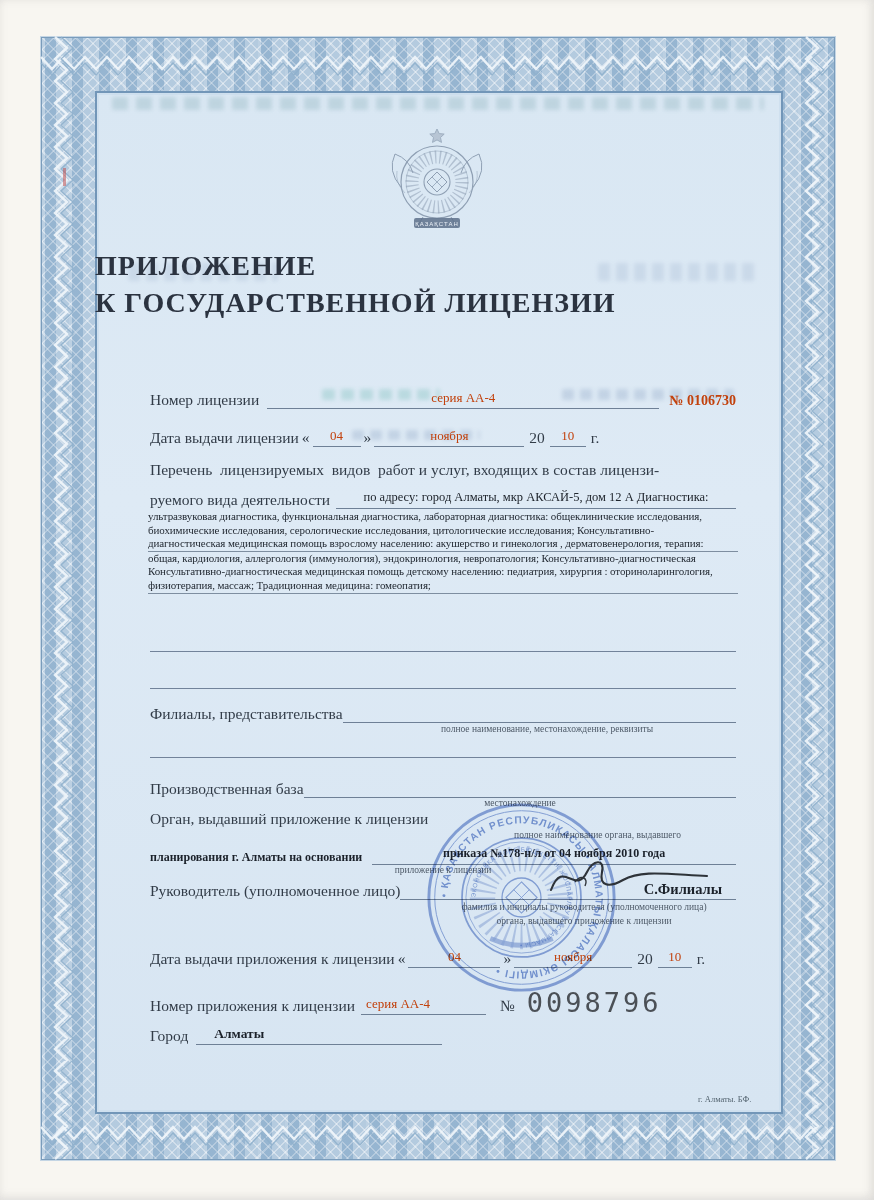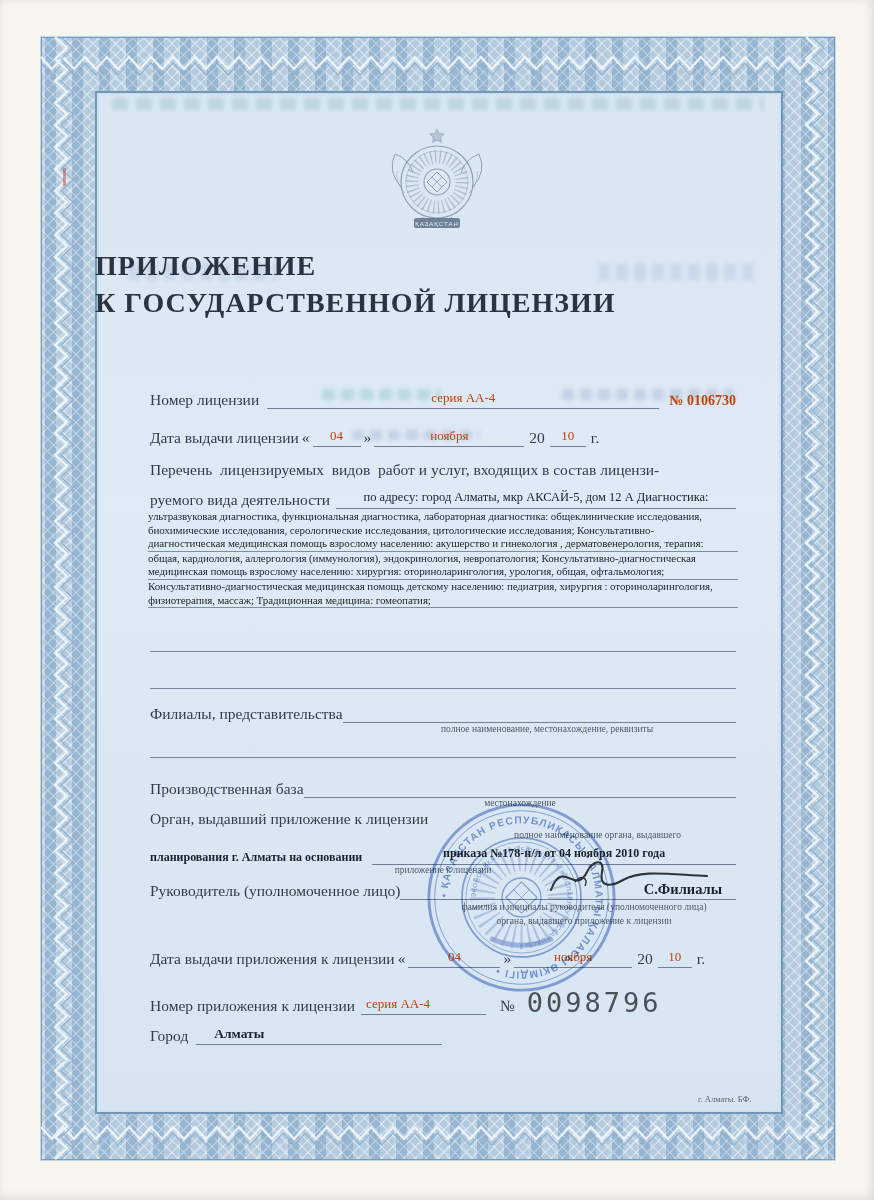--- a/index.html
+++ b/index.html
@@ -133,21 +133,20 @@
   <div class="row" style="top:490px">
     <span class="lbl">руемого вида деятельности</span>
     <span class="u grow" style="margin-left:6px;font-size:12.5px;color:#20262e">по адресу: город Алматы, мкр АКСАЙ-5,  дом 12 А   Диагностика:</span>
   </div>
 
   <div class="svc" style="top:510px">
     <div>ультразвуковая диагностика, функциональная диагностика, лабораторная диагностика: общеклинические исследования,</div>
     <div>биохимические исследования, серологические исследования, цитологические исследования; Консультативно-</div>
     <div class="ruled">диагностическая медицинская помощь взрослому населению: акушерство и гинекология , дерматовенерология, терапия:</div>
     <div>общая, кардиология, аллергология (иммунология), эндокринология, невропатология; Консультативно-диагностическая</div>
-    <div class="ruled">медицинская помощь взрослому населению: хирургия: оториноларингология, урология, общая, офтальмология;</div>
     <div>Консультативно-диагностическая медицинская помощь детскому населению: педиатрия, хирургия : оториноларингология,</div>
     <div class="svc-last">
       <span>физиотерапия, массаж; Традиционная медицина: гомеопатия;</span>
       <span class="tail"></span>
     </div>
   </div>
 
   <div class="hr" style="top:651px"></div>
   <div class="hr" style="top:688px"></div>
 

